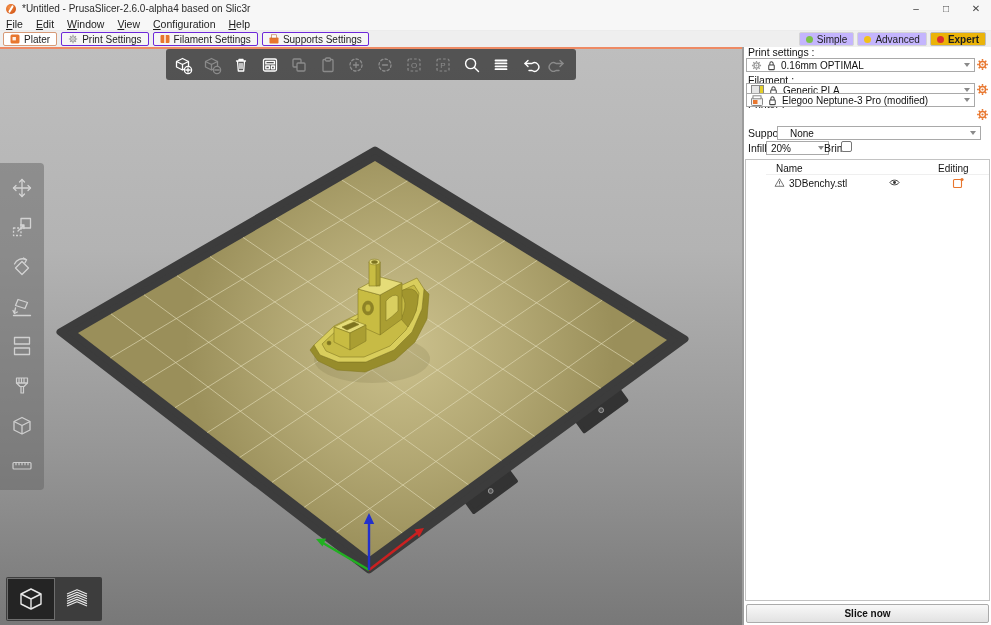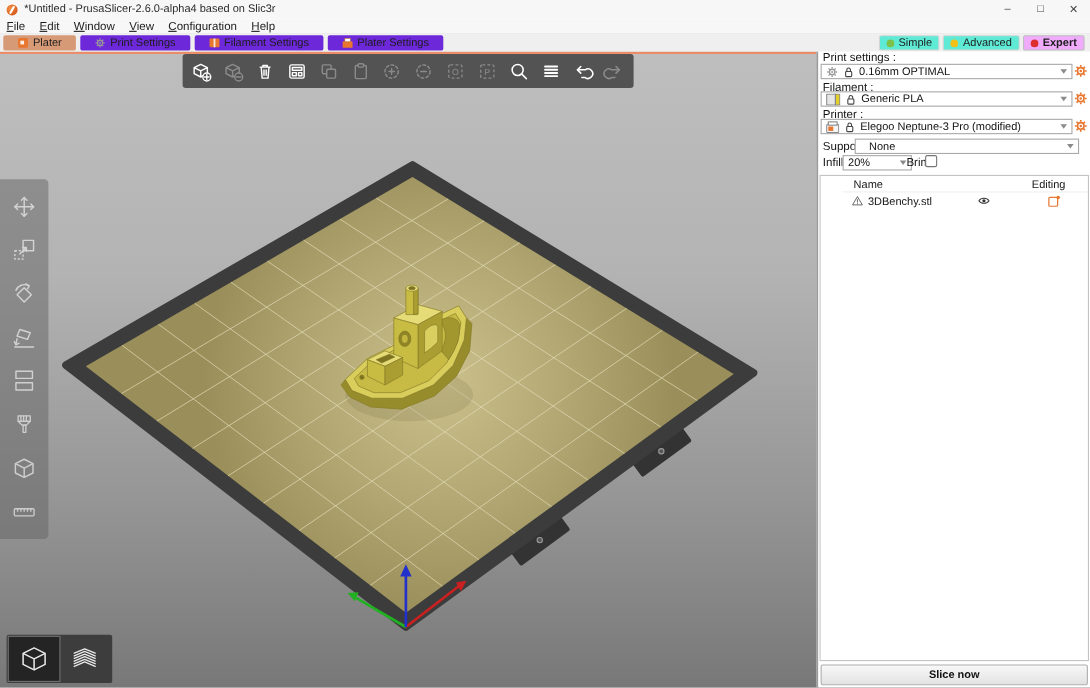--- a/index.html
+++ b/index.html
@@ -14,26 +14,26 @@
   .win-controls { margin-left:auto; display:flex; height:100%; }
   .win-btn { width:30px; display:flex; align-items:center; justify-content:center; font-size:10px; color:#444; }
 
   
   .menubar { height:14px; background:#f7f7f7; display:flex; align-items:center; gap:13px; padding:0 6px; font-size:10.5px; color:#1d1d1d; border-bottom:1px solid #ececec; }
   .menu-item { display:inline-block; }
   .menu-item::first-letter { text-decoration:underline; }
 
   
   .tabbar { height:16px; background:#efefef; display:flex; align-items:center; gap:4px; padding:0 3px; }
-  .tab { height:14px; display:flex; align-items:center; gap:4px; padding:0 6px; font-size:10px; color:#1d1d1d; border:7px solid #6d28d9; background:#f6f6f6; border-radius:2px; }
+  .tab { height:14px; display:flex; align-items:center; gap:4px; padding:0 6px; font-size:10px; color:#1d1d1d; border:1px solid #6d28d9; background:#f6f6f6; border-radius:2px; }
   .tab.active { background:#ffffff; border-color:#d79a77; }
   .tab-ico { width:10px; height:10px; flex:none; }
   .modes { margin-left:auto; display:flex; gap:3px; padding-right:2px; }
-  .mode { height:14px; display:flex; align-items:center; gap:4px; padding:0 6px; font-size:10px; border:1px solid #d5d5d5; background:#5eead4; border-radius:2px; color:#1d1d1d; }
-  .mode.active { background:#f0abfc; font-weight:bold; border-color:#bdbdbd; }
+  .mode { height:14px; display:flex; align-items:center; gap:4px; padding:0 6px; font-size:10px; border:1px solid #d5d5d5; background:#c4b5fd; border-radius:2px; color:#1d1d1d; }
+  .mode.active { background:#eab308; font-weight:bold; border-color:#bdbdbd; }
   .dot { width:7px; height:7px; border-radius:50%; flex:none; }
   .dot-green{ background:#7cc24a; } .dot-yellow{ background:#f2c118; } .dot-red{ background:#dc3030; }
 
   
   .main { display:flex; height:578px; }
   .viewport { position:relative; width:742px; height:578px; overflow:hidden;
     background:linear-gradient(180deg,#bebebe 0%,#b3b3b3 35%,#969696 70%,#787878 100%); }
   .accent-line { position:absolute; top:0; left:0; right:0; height:2px; background:#ee8a64; }
   .scene { position:absolute; inset:0; }
 
@@ -131,21 +131,21 @@
           <rect x="0.5" y="1" width="9" height="8" rx="1" fill="#e8762e"></rect>
           <rect x="4.2" y="1" width="1.6" height="8" fill="#fff" opacity=".85"></rect>
         </svg>
       <span>Filament Settings</span>
     </div>
     <div class="tab">
       <svg class="tab-ico" viewBox="0 0 10 10">
           <rect x="0.5" y="3.5" width="9" height="6" rx="0.8" fill="#e8762e"></rect>
           <rect x="2.5" y="0.8" width="5" height="3.2" fill="#fff" stroke="#b86a33" stroke-width="0.6"></rect>
         </svg>
-      <span>Plater Settings</span>
+      <span>Supports Settings</span>
     </div>
     <div class="modes">
       <div class="mode">
         <span class="dot dot-green"></span>
         <span>Simple</span>
       </div>
       <div class="mode">
         <span class="dot dot-yellow"></span>
         <span>Advanced</span>
       </div>
@@ -418,21 +418,21 @@
         <span class="val">Generic PLA</span>
         <span class="chev"></span>
       </div>
       <div class="gearbtn" style="top:36px;right:2px">
         <svg width="13" height="13" viewBox="0 0 14 14" style="color:#e8762e">
             <use href="#sym-gear" stroke="#e8762e"></use>
           </svg>
       </div>
 
       <span class="sb-label" style="top:52px">Printer :</span>
-      <div class="combo" style="top:61px;left:2px;width:229px">
+      <div class="combo" style="top:46px;left:2px;width:229px">
         <svg class="mini" width="12" height="11" viewBox="0 0 12 11">
             <rect x="0.5" y="3" width="11" height="7.5" rx="1" fill="#f4f4f4" stroke="#888"></rect>
             <rect x="2" y="0.8" width="8" height="3" fill="#fff" stroke="#888"></rect>
             <rect x="2" y="5" width="4.5" height="4" fill="#e8762e"></rect>
           </svg>
         <svg class="mini" width="11" height="11" viewBox="0 0 12 12">
             <use href="#sym-lock"></use>
           </svg>
         <span class="val">Elegoo Neptune-3 Pro (modified)</span>
         <span class="chev"></span>

